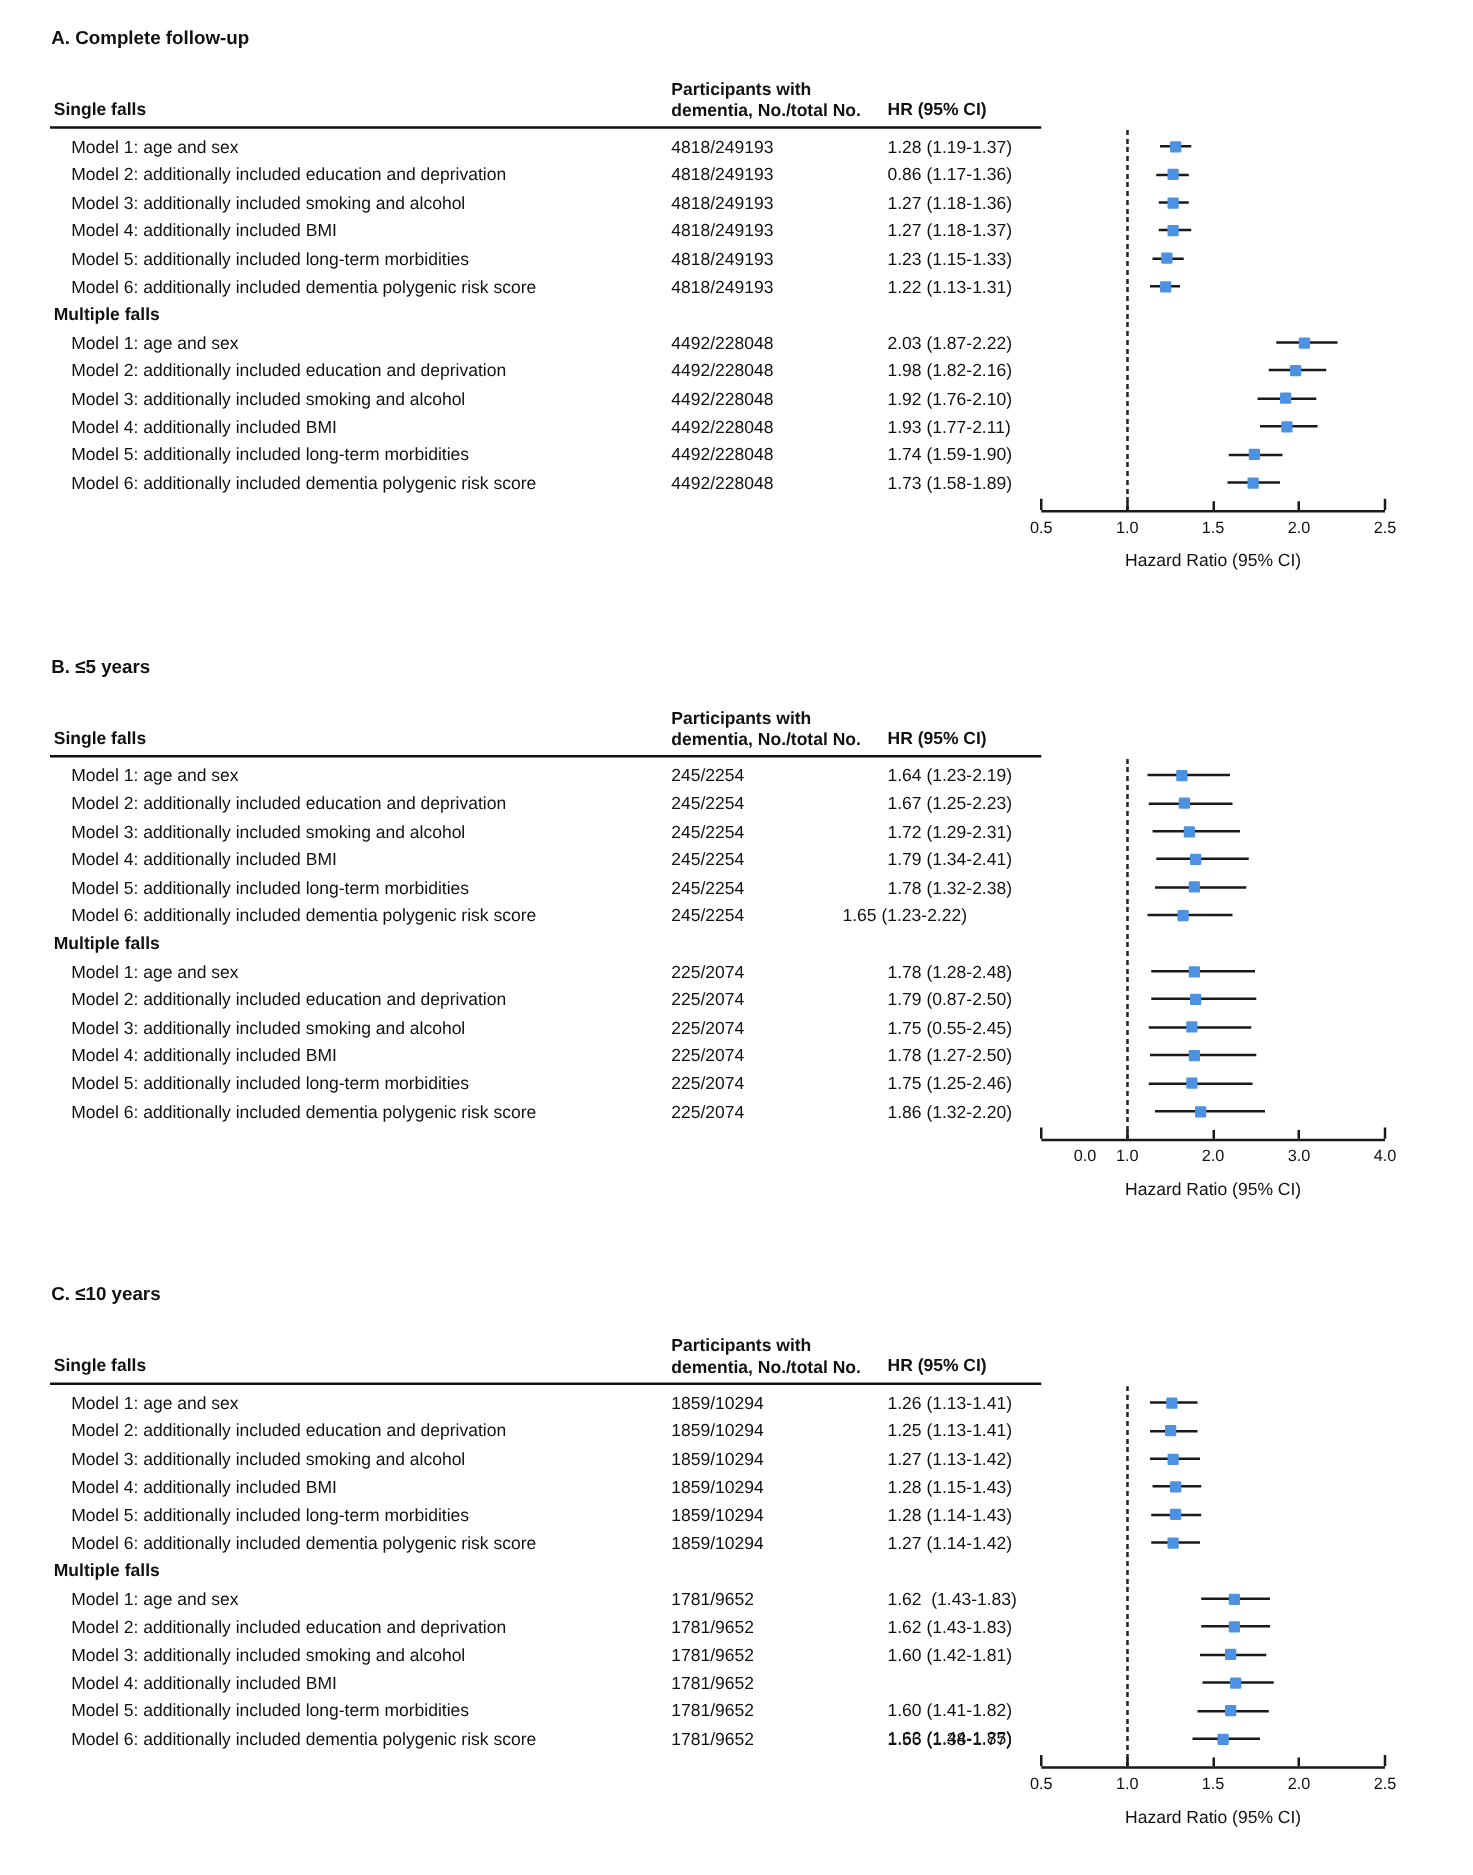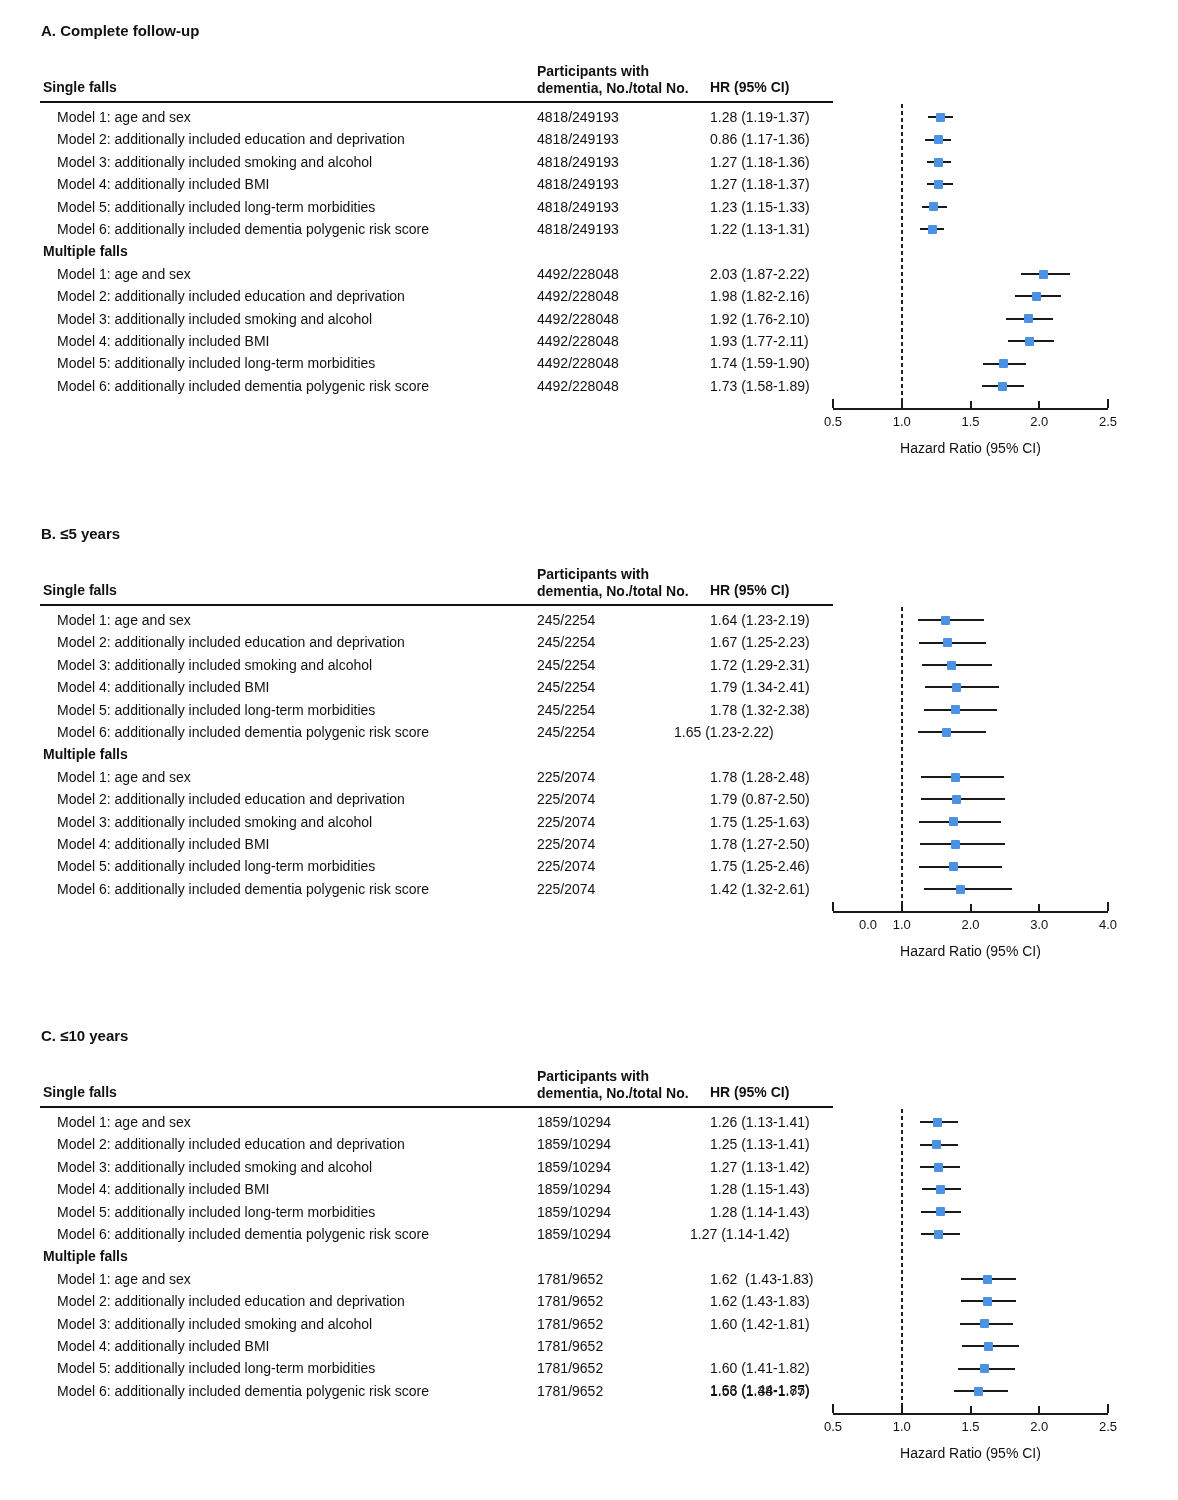--- a/index.html
+++ b/index.html
@@ -149,36 +149,36 @@
       <div class="cell" style="left: 710px; top: 242.8px;">1.78 (1.28-2.48)</div>
       <div class="ci-line" style="left: 921px; top: 253px; width: 82.5px;"></div>
       <div class="marker" style="left: 950.875px; top: 249.5px; background: rgb(77, 145, 226);"></div>
       <div class="cell" style="left: 57px; top: 265.2px;">Model 2: additionally included education and deprivation</div>
       <div class="cell" style="left: 537px; top: 265.2px;">225/2074</div>
       <div class="cell" style="left: 710px; top: 265.2px;">1.79 (0.87-2.50)</div>
       <div class="ci-line" style="left: 921px; top: 275.4px; width: 83.875px;"></div>
       <div class="marker" style="left: 951.562px; top: 271.9px; background: rgb(77, 145, 226);"></div>
       <div class="cell" style="left: 57px; top: 287.6px;">Model 3: additionally included smoking and alcohol</div>
       <div class="cell" style="left: 537px; top: 287.6px;">225/2074</div>
-      <div class="cell" style="left: 710px; top: 287.6px;">1.75 (1.25-1.63)</div>
+      <div class="cell" style="left: 710px; top: 287.6px;">1.75 (0.55-2.45)</div>
       <div class="ci-line" style="left: 918.938px; top: 297.8px; width: 82.5px;"></div>
       <div class="marker" style="left: 948.812px; top: 294.3px; background: rgb(77, 145, 226);"></div>
       <div class="cell" style="left: 57px; top: 310px;">Model 4: additionally included BMI</div>
       <div class="cell" style="left: 537px; top: 310px;">225/2074</div>
       <div class="cell" style="left: 710px; top: 310px;">1.78 (1.27-2.50)</div>
       <div class="ci-line" style="left: 920.312px; top: 320.2px; width: 84.5625px;"></div>
       <div class="marker" style="left: 950.875px; top: 316.7px; background: rgb(77, 145, 226);"></div>
       <div class="cell" style="left: 57px; top: 332.4px;">Model 5: additionally included long-term morbidities</div>
       <div class="cell" style="left: 537px; top: 332.4px;">225/2074</div>
       <div class="cell" style="left: 710px; top: 332.4px;">1.75 (1.25-2.46)</div>
       <div class="ci-line" style="left: 918.938px; top: 342.6px; width: 83.1875px;"></div>
       <div class="marker" style="left: 948.812px; top: 339.1px; background: rgb(77, 145, 226);"></div>
       <div class="cell" style="left: 57px; top: 354.8px;">Model 6: additionally included dementia polygenic risk score</div>
       <div class="cell" style="left: 537px; top: 354.8px;">225/2074</div>
-      <div class="cell" style="left: 710px; top: 354.8px;">1.42 (1.32-2.61)</div>
+      <div class="cell" style="left: 710px; top: 354.8px;">1.86 (1.32-2.20)</div>
       <div class="ci-line" style="left: 923.75px; top: 365px; width: 88.6875px;"></div>
       <div class="marker" style="left: 956.375px; top: 361.5px; background: rgb(77, 145, 226);"></div>
       <div class="axis-line" style="left: 833px; top: 388px; width: 275px;"></div>
       <div class="axis-tick" style="left: 832px; top: 379px; height: 9px;"></div>
       <div class="tick-label" style="left: 846px; top: 394px;">0.0</div>
       <div class="axis-tick" style="left: 900.75px; top: 381px; height: 7px;"></div>
       <div class="tick-label" style="left: 879.75px; top: 394px;">1.0</div>
       <div class="axis-tick" style="left: 969.5px; top: 381px; height: 7px;"></div>
       <div class="tick-label" style="left: 948.5px; top: 394px;">2.0</div>
       <div class="axis-tick" style="left: 1038.25px; top: 381px; height: 7px;"></div>
@@ -214,21 +214,21 @@
       <div class="cell" style="left: 710px; top: 153.2px;">1.28 (1.15-1.43)</div>
       <div class="ci-line" style="left: 922.375px; top: 163.4px; width: 38.5px;"></div>
       <div class="marker" style="left: 935.75px; top: 159.9px; background: rgb(77, 145, 226);"></div>
       <div class="cell" style="left: 57px; top: 175.6px;">Model 5: additionally included long-term morbidities</div>
       <div class="cell" style="left: 537px; top: 175.6px;">1859/10294</div>
       <div class="cell" style="left: 710px; top: 175.6px;">1.28 (1.14-1.43)</div>
       <div class="ci-line" style="left: 921px; top: 185.8px; width: 39.875px;"></div>
       <div class="marker" style="left: 935.75px; top: 182.3px; background: rgb(77, 145, 226);"></div>
       <div class="cell" style="left: 57px; top: 198px;">Model 6: additionally included dementia polygenic risk score</div>
       <div class="cell" style="left: 537px; top: 198px;">1859/10294</div>
-      <div class="cell" style="left: 690px; top: 198px;">1.27 (1.14-1.42)</div>
+      <div class="cell" style="left: 710px; top: 198px;">1.27 (1.14-1.42)</div>
       <div class="ci-line" style="left: 921px; top: 208.2px; width: 38.5px;"></div>
       <div class="marker" style="left: 934.375px; top: 204.7px; background: rgb(77, 145, 226);"></div>
       <div class="cell sub" style="left: 43px; top: 220.4px;">Multiple falls</div>
       <div class="cell" style="left: 57px; top: 242.8px;">Model 1: age and sex</div>
       <div class="cell" style="left: 537px; top: 242.8px;">1781/9652</div>
       <div class="cell" style="left: 710px; top: 242.8px;">1.62  (1.43-1.83)</div>
       <div class="ci-line" style="left: 960.875px; top: 253px; width: 55px;"></div>
       <div class="marker" style="left: 982.5px; top: 249.5px; background: rgb(77, 145, 226);"></div>
       <div class="cell" style="left: 57px; top: 265.2px;">Model 2: additionally included education and deprivation</div>
       <div class="cell" style="left: 537px; top: 265.2px;">1781/9652</div>

